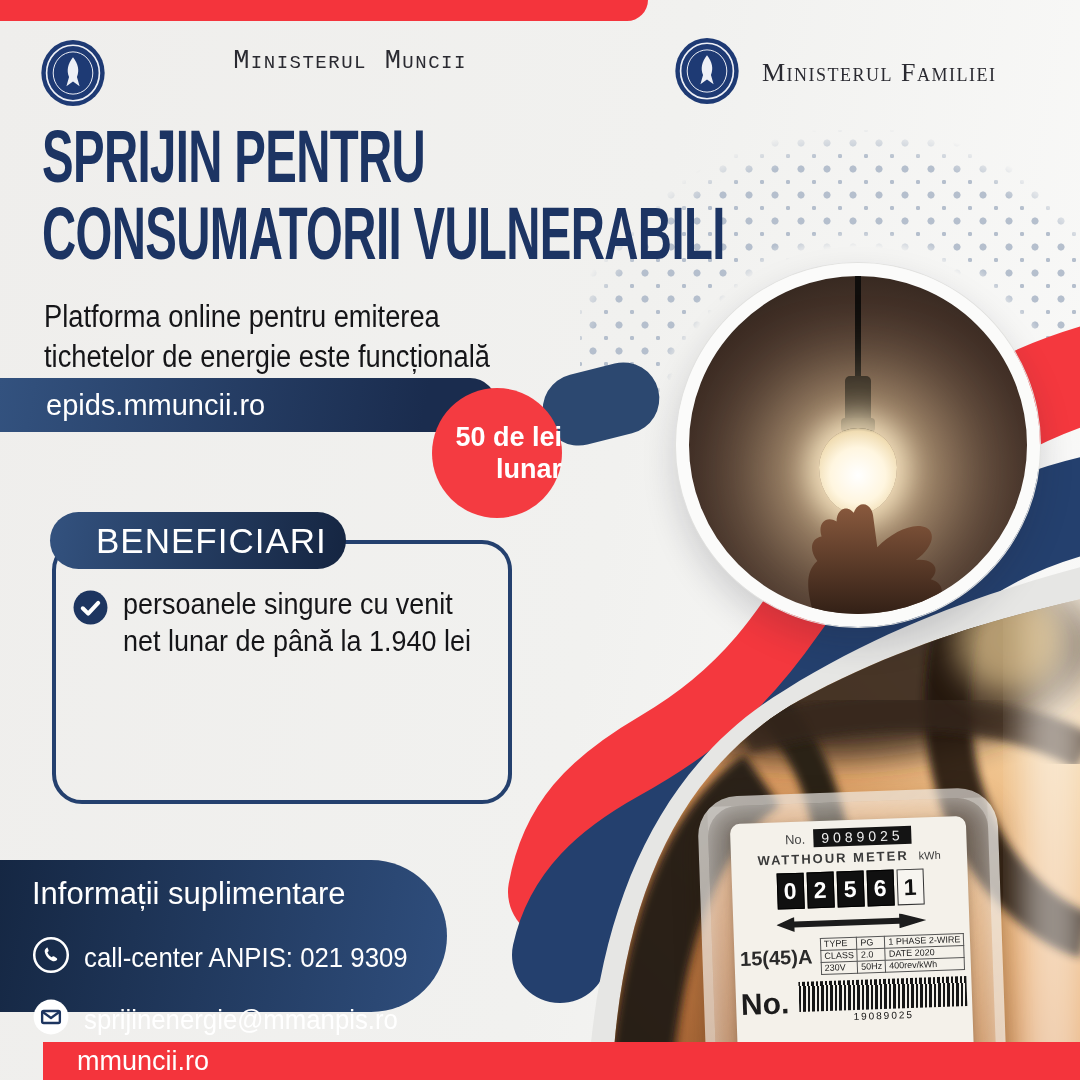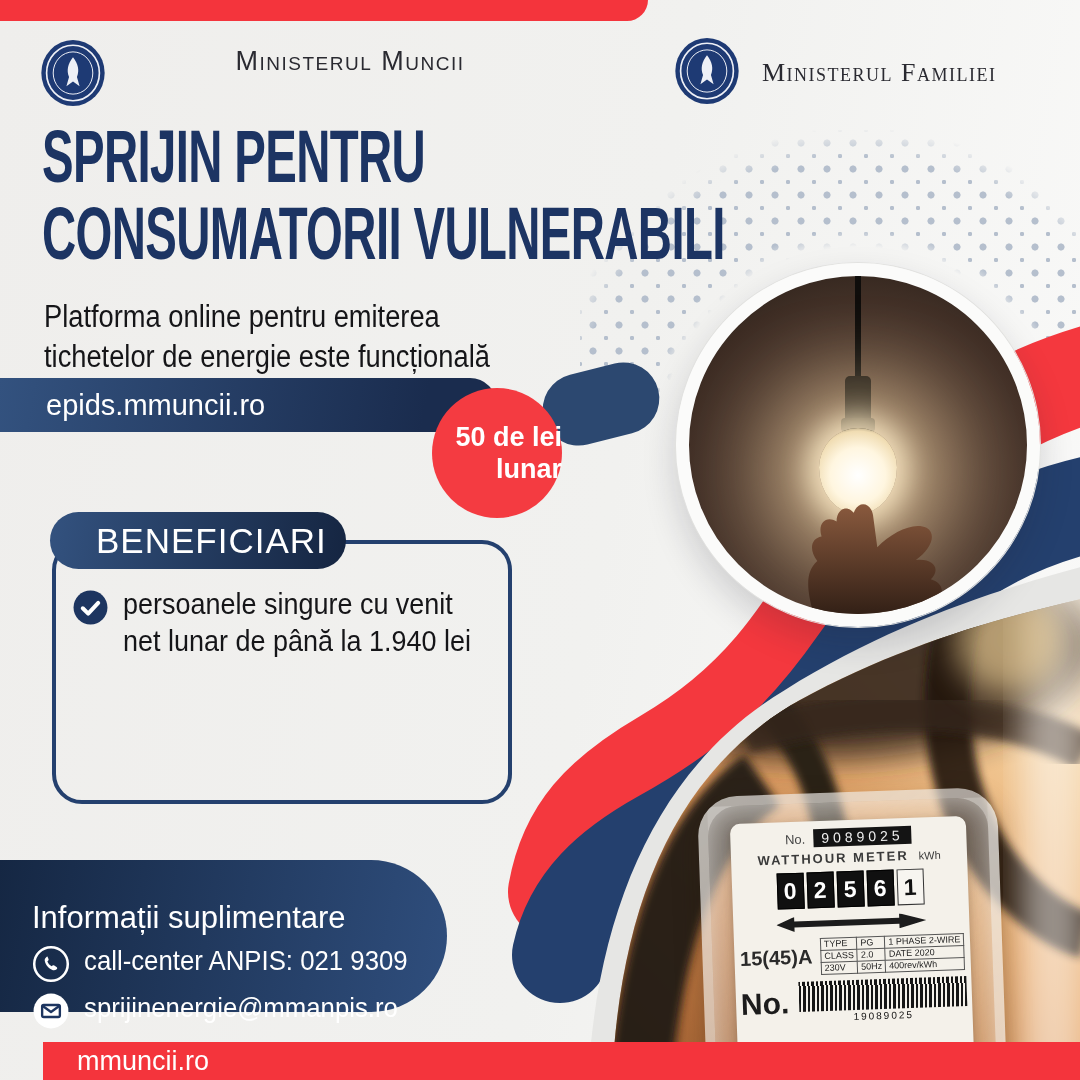--- a/index.html
+++ b/index.html
@@ -19,21 +19,21 @@
   .art{position:absolute;left:0;top:0;width:1080px;height:1080px;}
   .photo-clip{position:absolute;left:0;top:0;width:1080px;height:1080px;
     clip-path:path('M612 1080 C620 910 672 772 800 700 C900 645 1000 618 1085 598 L1085 1080 Z');}
 
   
   .top-bar{position:absolute;left:0;top:0;width:648px;height:21px;background:#f4343c;border-radius:0 0 22px 0;}
   .seal{position:absolute;width:66px;height:70px;}
   .seal.left{left:40px;top:38px;}
   .seal.right{left:674px;top:36px;}
   .ministry-left{position:absolute;left:120px;top:46px;width:460px;text-align:center;
-    font-family:Liberation Sans, sans-serif;font-variant:small-caps;color:#2a2a31;}
+    font-family:Liberation Mono, monospace;font-variant:small-caps;color:#2a2a31;}
   .ministry-left .l1{font-size:27px;letter-spacing:1.5px;line-height:30px;}
   .ministry-left .l2{font-size:25px;letter-spacing:1px;line-height:28px;}
   .ministry-right{position:absolute;left:762px;top:58px;font-family:"Liberation Serif",serif;
     font-variant:small-caps;font-size:26px;letter-spacing:1.5px;color:#2a2a31;}
 
   
   .title{position:absolute;left:42px;top:118px;color:#1c3463;font-weight:bold;
     font-size:74px;line-height:77px;letter-spacing:-1px;white-space:nowrap;
     transform:scaleX(.64);transform-origin:left top;}
   .subtitle{position:absolute;left:44px;top:297px;font-size:31px;line-height:40px;color:#151518;
@@ -60,22 +60,22 @@
     flex-direction:column;gap:32px;}
   .benef-item{display:flex;gap:14px;}
   .check-wrap{width:37px;height:37px;flex:0 0 37px;margin-top:3px;}
   .benef-lines{font-size:29px;line-height:37px;color:#151518;white-space:nowrap;
     transform:scaleX(.93);transform-origin:left top;}
 
   
   .contact{position:absolute;left:0;top:860px;width:447px;height:152px;
     background:linear-gradient(100deg,#152743 0%,#2f4e7d 100%);
     border-radius:0 76px 76px 0;color:#fff;box-sizing:border-box;padding:16px 0 0 32px;}
-  .contact-h{font-size:31px;margin-top:24px;}
-  .contact-row{display:flex;align-items:flex-start;gap:14px;margin-top:9px;}
+  .contact-h{font-size:31px;}
+  .contact-row{display:flex;align-items:flex-end;gap:14px;margin-top:24px;}
   .contact-icon{width:38px;height:38px;flex:0 0 38px;}
   .contact-text{font-size:28px;white-space:nowrap;transform:scaleX(.92);transform-origin:left center;}
   .footer-bar{position:absolute;left:0;bottom:0;width:1080px;height:38px;background:#f4343c;
     color:#fff;display:flex;align-items:center;padding-left:34px;font-size:27px;box-sizing:border-box;margin-left:43px;}
 
   
   .bulb-circle{position:absolute;left:676px;top:263px;width:338px;height:338px;border-radius:50%;
     border:13px solid #fbfbfa;overflow:hidden;
     background:radial-gradient(circle at 52% 60%,#93785f 0%,#6b5342 32%,#46342a 62%,#241a14 95%);
     box-shadow:0 0 0 1px #e2e2e0,0 16px 34px rgba(30,30,45,.18);}

